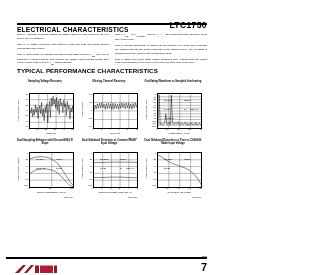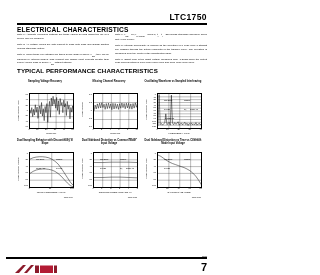--- a/index.html
+++ b/index.html
@@ -1,20 +1,20 @@
 <!DOCTYPE html>
 <html><head>
 <meta charset="utf-8">
 <style>
   html,body{margin:0;padding:0;background:#ffffff;}
   body{width:213px;height:275px;overflow:hidden;font-family:"Liberation Sans",sans-serif;color:#000;}
   .page{position:relative;width:213px;height:275px;background:#fff;}
 
   
-  .partno{position:absolute;right:6px;top:12px;font-size:8.5px;font-weight:bold;letter-spacing:.4px;}
+  .partno{position:absolute;right:6px;top:20px;font-size:8.5px;font-weight:bold;letter-spacing:.4px;}
   .rule-top{position:absolute;left:17px;right:6px;top:23px;height:2px;background:#000;}
 
   
   .sechead{position:absolute;left:17px;top:26px;font-size:6.6px;font-weight:bold;letter-spacing:.2px;}
 
   
   .notes{position:absolute;top:33px;left:17px;right:6px;display:flex;gap:6px;}
   .col{width:50%;}
   .note{font-size:2.5px;line-height:1.55;margin-bottom:2.2px;text-align:justify;
         color:#000;font-family:"Liberation Sans",sans-serif;}

